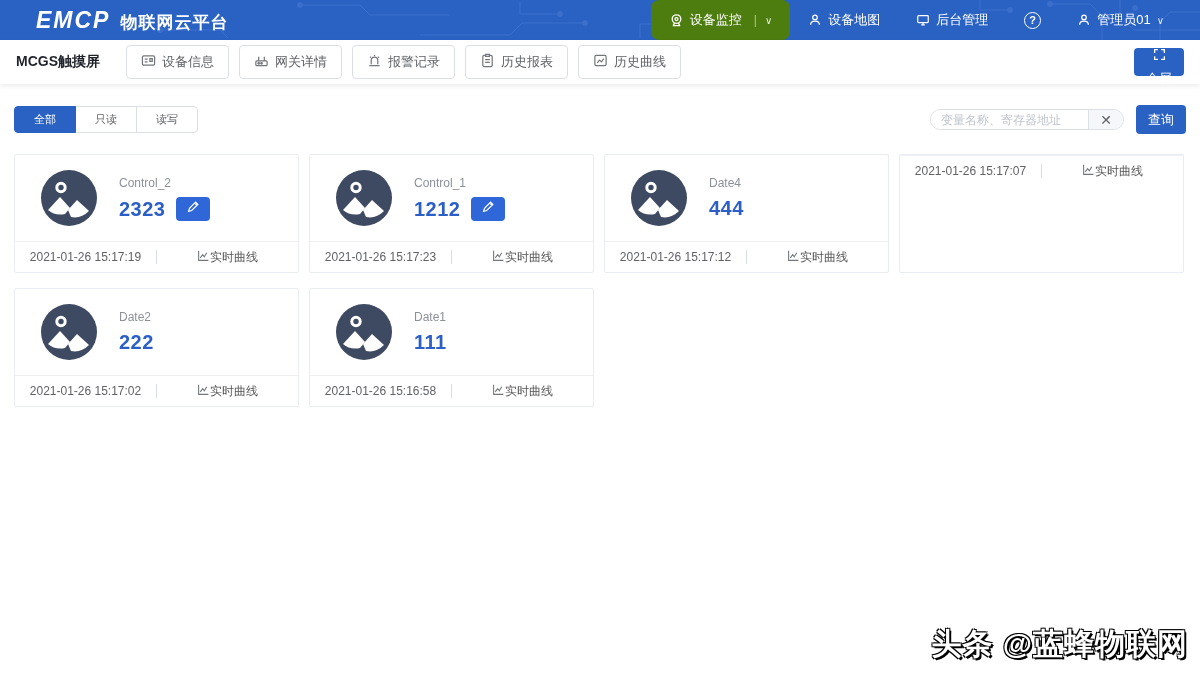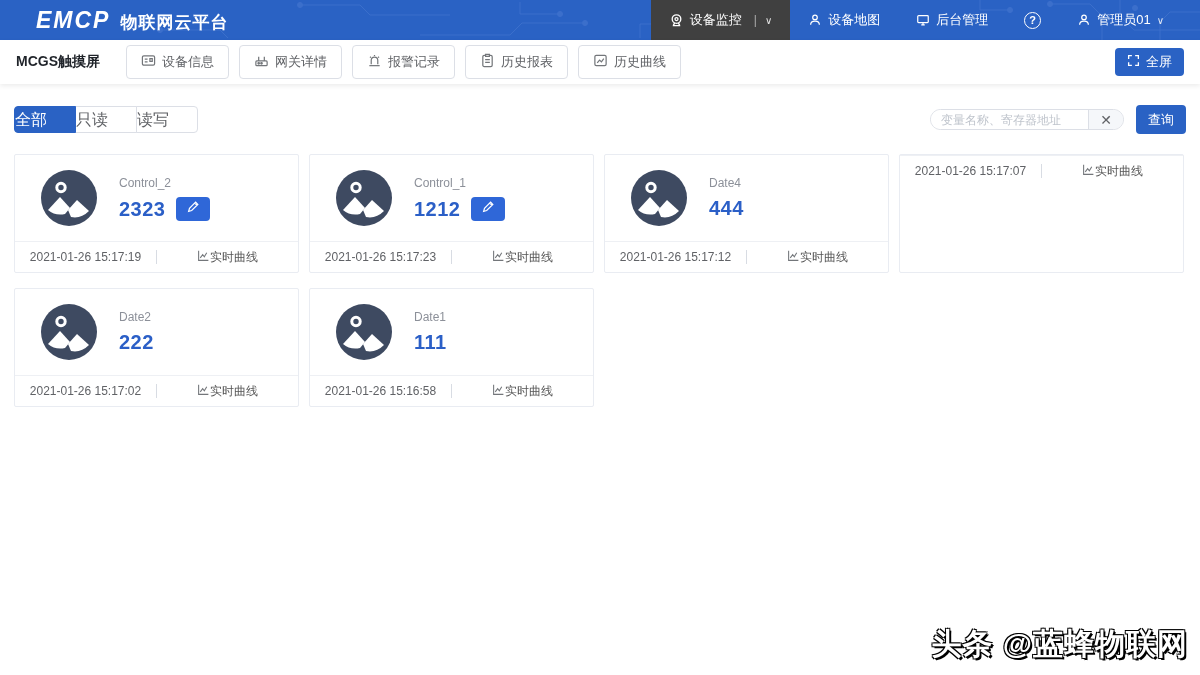--- a/index.html
+++ b/index.html
@@ -15,21 +15,21 @@
   }
   .circuit { position:absolute; inset:0; width:100%; height:100%; opacity:.35; pointer-events:none; }
   .logo-wrap { display:flex; align-items:baseline; margin-left:36px; position:relative; z-index:1; }
   .logo-main { font-size:23px; font-weight:800; font-style:italic; letter-spacing:2px; }
   .logo-suffix { font-size:17px; font-weight:700; margin-left:10px; letter-spacing:1px; }
   .nav { margin-left:auto; display:flex; align-items:stretch; height:100%; position:relative; z-index:1; }
   .nav-item {
     display:flex; align-items:center; gap:6px; padding:0 18px;
     font-size:13px; cursor:pointer; white-space:nowrap;
   }
-  .nav-item.active { background:#404040; }
+  .nav-item.active { background:#4d7c0f;border-radius:8px; }
   .nav-divider { opacity:.55; margin:0 2px 0 6px; font-size:12px; }
   .chevron { font-size:10px; opacity:.85; }
   .help-circle {
     width:17px; height:17px; border:1.5px solid #fff; border-radius:50%;
     display:flex; align-items:center; justify-content:center;
     font-size:11px; font-weight:700;
   }
   .nav-icon { display:inline-flex; }
   .nav-user { margin-right:18px; }
 
@@ -45,28 +45,29 @@
     background:#fff; border:1px solid #dcdfe6; border-radius:4px;
     color:#606266; font-size:13px; display:inline-flex; align-items:center; gap:6px;
     cursor:pointer; font-family:inherit;
   }
   .tbtn svg { color:#73767a; }
   .fullscreen-btn {
     margin-left:auto; height:28px; padding:0 12px;
     background:#2a62c4; color:#fff; border:none; border-radius:4px;
     font-size:13px; display:inline-flex; align-items:center; gap:6px; cursor:pointer;
     font-family:inherit;
+    flex-direction:column;
   }
 
   
   .filter-bar { display:flex; align-items:center; padding:21px 14px 0 14px; }
   .seg { display:flex; }
   .seg-tab {
-    min-width:62px; height:27px; line-height:25px; text-align:left;
-    font-size:16px; background:#fff; color:#606266;
+    min-width:62px; height:27px; line-height:25px; text-align:center;
+    font-size:11px; background:#fff; color:#606266;
     border:1px solid #dcdfe6; margin-left:-1px; cursor:pointer; font-family:inherit;
   }
   .seg-tab:first-child { border-radius:4px 0 0 4px; margin-left:0; }
   .seg-tab:last-child { border-radius:0 4px 4px 0; }
   .seg-tab.active { background:#2a62c4; border-color:#2a62c4; color:#fff; position:relative; }
   .search-group { margin-left:auto; display:flex; align-items:center; }
   .search-box {
     display:flex; align-items:stretch; width:194px; height:21px;
     border:1px solid #dcdfe6; border-radius:12px; overflow:hidden; background:#fff;
   }

